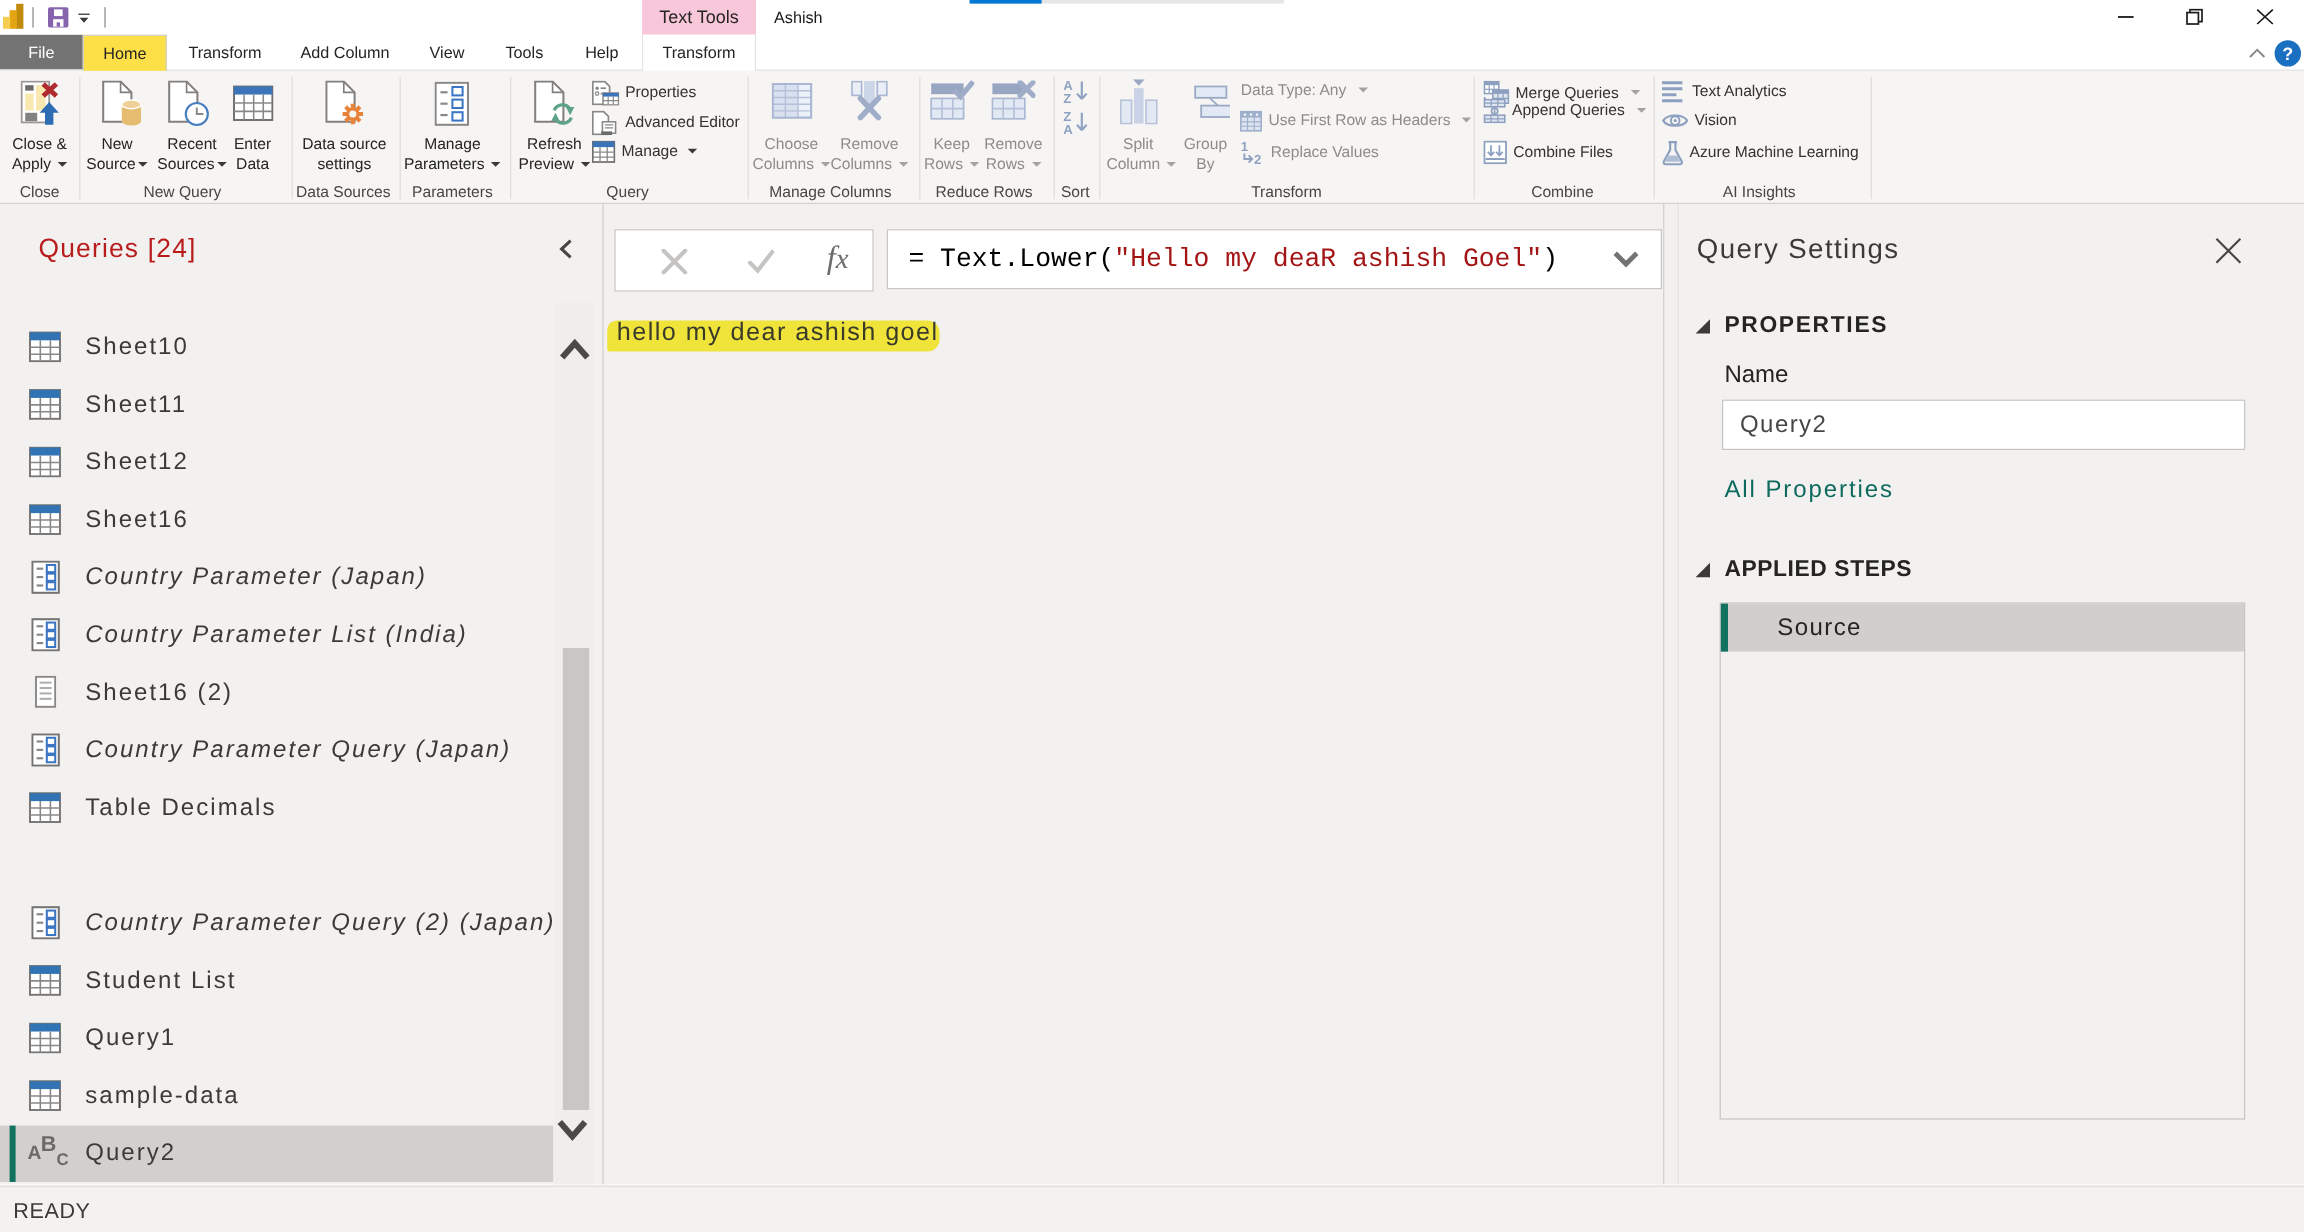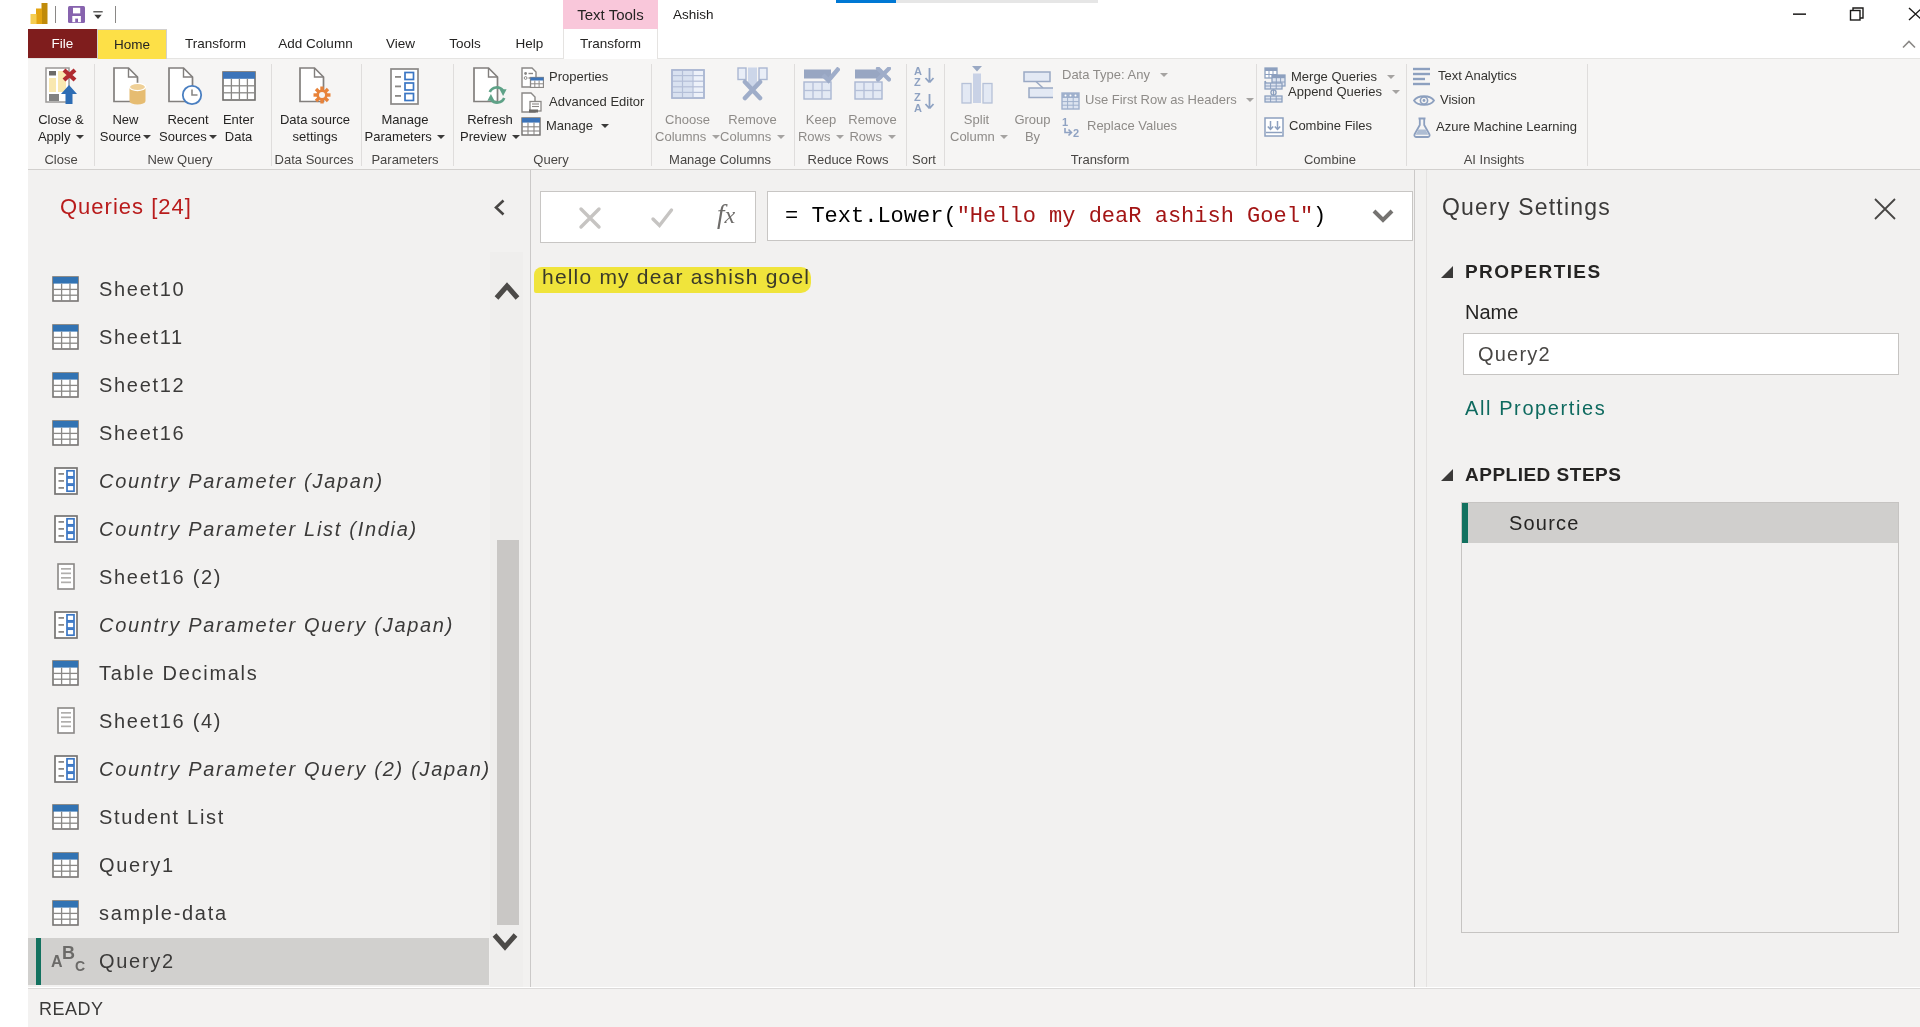--- a/index.html
+++ b/index.html
@@ -1,30 +1,30 @@
 <!DOCTYPE html>
 <html><head>
 <meta charset="utf-8">
 <style>
   * { margin:0; padding:0; box-sizing:border-box; }
   html,body { width:1920px; height:1027px; overflow:hidden; background:#ffffff;
     font-family:"Liberation Sans", sans-serif; }
   .abs { position:absolute; }
-  #app { position:relative; width:1840px; height:1027px;margin-left:28px; }
+  #app { position:relative; width:1840px; height:1027px; }
   
   #titlebar { position:absolute; left:0; top:0; width:1920px; height:29px; background:#fff; }
   .vsep { position:absolute; top:6px; width:1px; height:17px; background:#8a8886; }
   #texttools { position:absolute; left:535px; top:0; width:95px; height:29px; background:#f9c7da;
     font-size:15px; color:#252423; text-align:center; line-height:30px; }
   #doctitle { position:absolute; left:645px; top:0; height:29px; font-size:13.5px; color:#1b1a19; line-height:30px;}
   
   #tabrow { position:absolute; left:0; top:29px; width:1920px; height:29px; background:#fff; }
   #tabrow .tab { position:absolute; top:0; height:29px; line-height:30px; text-align:center;
     font-size:13.5px; color:#252423; }
-  #filetab { position:absolute; left:0; top:0; width:69px; height:29px; background:#7f1d1d;
+  #filetab { position:absolute; left:0; top:0; width:69px; height:29px; background:#737373;
     color:#fff; font-size:13.5px; text-align:center; line-height:30px; }
   #hometab { position:absolute; left:69px; top:0; width:70px; height:30px; background:#fde047;
     border:1px solid #d2d0ce; border-bottom:none; font-size:13.5px; color:#252423;
     text-align:center; line-height:29px; z-index:3; }
   #ctxtab { position:absolute; left:535px; top:0; width:95px; height:30px; background:#fff;
     border-left:1px solid #e5e3e1; border-right:1px solid #e5e3e1; font-size:13.5px; color:#252423;
     text-align:center; line-height:29px; z-index:3; }
   
   #ribbon { position:absolute; left:0; top:58px; width:1920px; height:112px; background:#f6f5f4;
     border-top:1px solid #e5e4e2; border-bottom:1px solid #d2d0ce; }
@@ -554,32 +554,20 @@
             <rect x="4.5" y="20" width="5.5" height="1.8"></rect>
           </g>
 <g fill="#fff" stroke="#3a76c4" stroke-width="1.7">
             <rect x="13" y="3.8" width="7" height="6"></rect>
             <rect x="13" y="11" width="7" height="6"></rect>
             <rect x="13" y="18.2" width="7" height="6"></rect>
           </g>
 </svg>
         <div class="txt" style="font-style:italic;">Country Parameter Query (Japan)</div>
       </div>
-    <div class="qrow" style="top:527px;">
-        <svg style="left:29px;top:10px;" width="18" height="27" viewBox="0 0 18 27">
-<rect x="1" y="1" width="16" height="25" fill="#fff" stroke="#8a8886" stroke-width="1.6"></rect>
-<g fill="#b0aeac">
-            <rect x="4" y="5" width="10" height="1.7"></rect>
-            <rect x="4" y="9.5" width="10" height="1.7"></rect>
-            <rect x="4" y="14" width="10" height="1.7"></rect>
-            <rect x="4" y="18.5" width="10" height="1.7"></rect>
-          </g>
-</svg>
-        <div class="txt" style="">Sheet16 (4)</div>
-      </div>
     <div class="qrow" style="top:575px;">
         <svg style="left:26px;top:10px;" width="24" height="28" viewBox="0 0 24 28">
 <rect x="1" y="1" width="22" height="26" fill="#fff" stroke="#767472" stroke-width="1.7"></rect>
 <g fill="#8a8886">
             <rect x="4.5" y="6" width="5.5" height="1.8"></rect>
             <rect x="4.5" y="13" width="5.5" height="1.8"></rect>
             <rect x="4.5" y="20" width="5.5" height="1.8"></rect>
           </g>
 <g fill="#fff" stroke="#3a76c4" stroke-width="1.7">
             <rect x="13" y="3.8" width="7" height="6"></rect>

